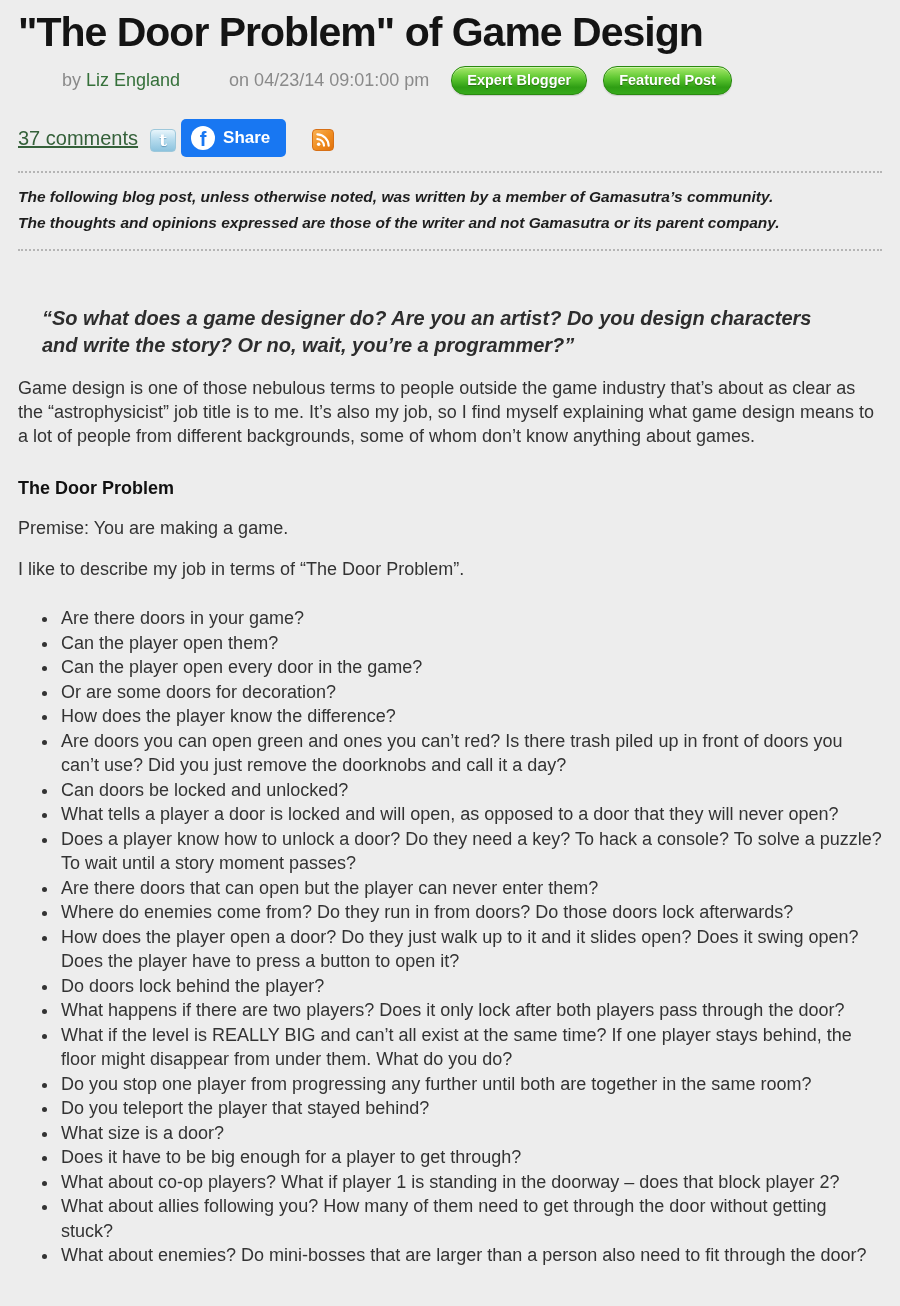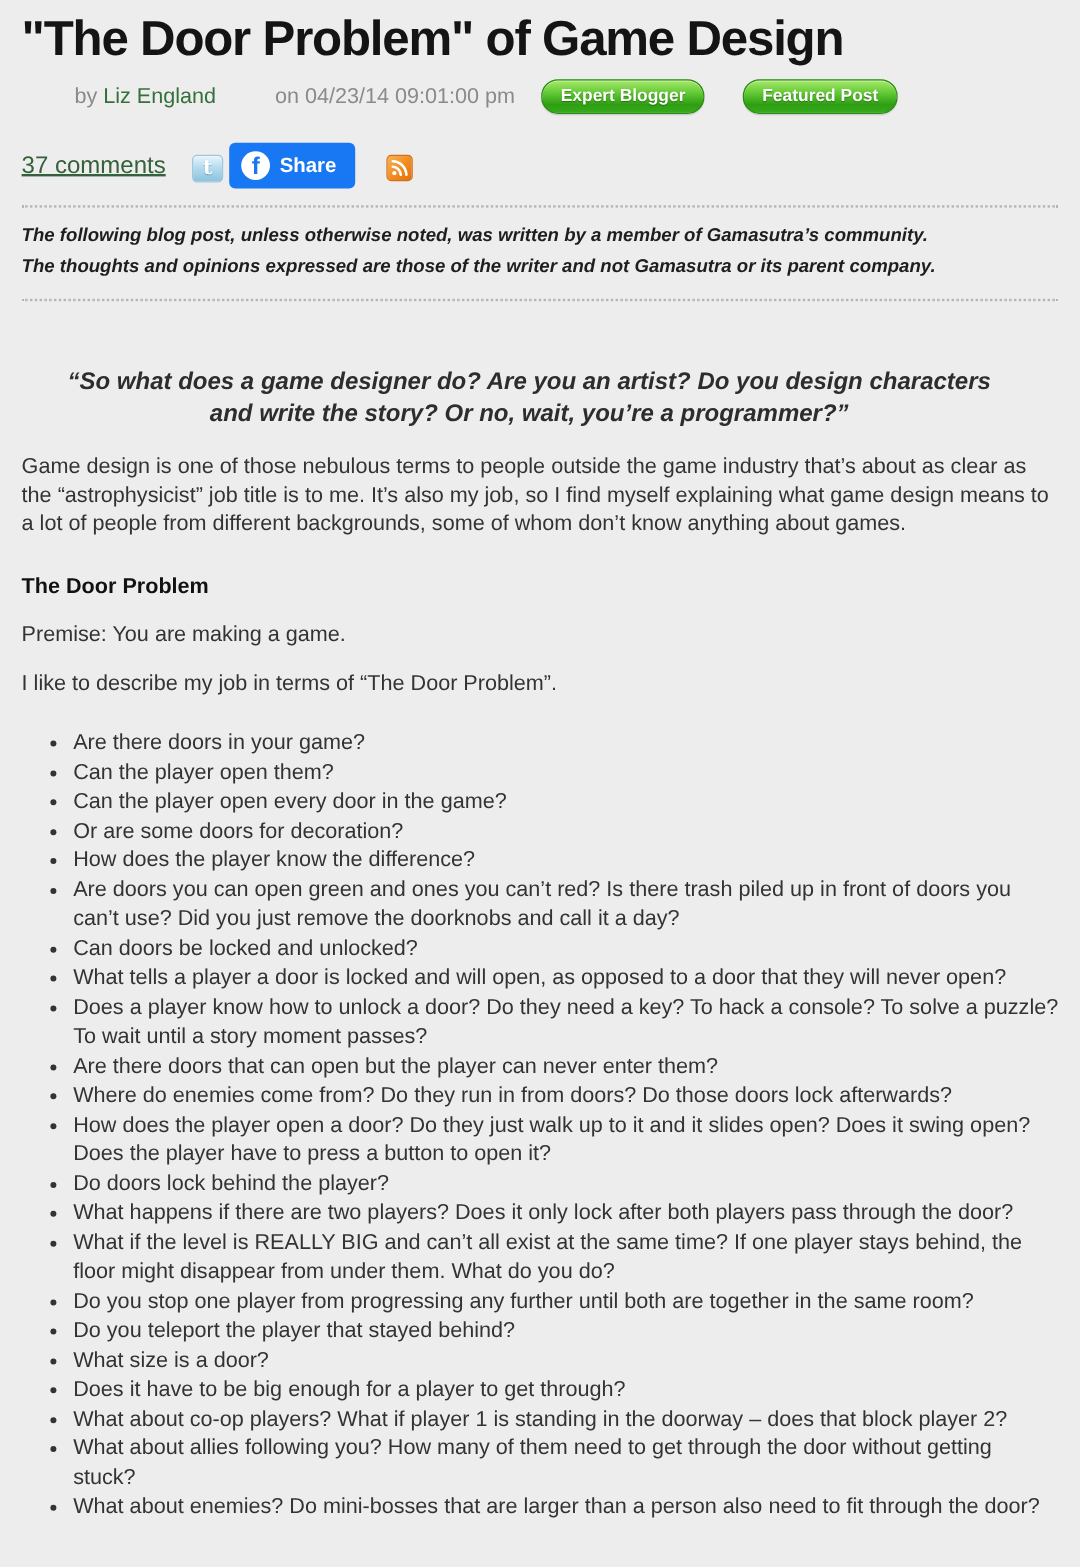--- a/index.html
+++ b/index.html
@@ -32,21 +32,21 @@
     font-size: 18px;
     color: #8a8a8a;
     margin-bottom: 22px;
   }
   .byline-row .sep { white-space: pre; margin-left: 44px; }
   .author-link {
     color: #35703a;
     text-decoration: none;
     cursor: pointer;
   }
-  .badges { display: flex; gap: 32px; margin-left: 22px; }
+  .badges { display: flex; gap: 16px; margin-left: 22px; }
   .badge {
     display: inline-block;
     padding: 5px 15px 6px 15px;
     border-radius: 14px;
     background: linear-gradient(180deg, #a8e96c 0%, #5fc832 40%, #2f9e14 75%, #37aa1c 100%);
     border: 1px solid #2a8a10;
     color: #ffffff;
     font-size: 14.5px;
     font-weight: 700;
     text-shadow: 0 1px 1px rgba(0,0,0,0.35);
@@ -58,21 +58,21 @@
     display: flex;
     align-items: center;
     margin: 0 0 12px 0;
     height: 42px;
   }
   .comments-link {
     font-size: 20px;
     color: #35613a;
     text-decoration: underline;
     cursor: pointer;
-    margin-right: 22px;
+    margin-right: 12px;
   }
   .tw-icon {
     width: 26px; height: 23px;
     border-radius: 4px;
     background: linear-gradient(180deg, #e8f5fb 0%, #b7dcee 45%, #8cc3de 100%);
     border: 1px solid #9ec8db;
     display: flex; align-items: center; justify-content: center;
     color: #ffffff;
     font-weight: 700;
     font-size: 17px;
@@ -136,21 +136,20 @@
 
   
   .article { margin-top: 0; }
   .pull-quote {
     margin: 54px 42px 0 24px;
     font-size: 20px;
     line-height: 27px;
     font-weight: 700;
     font-style: italic;
     color: #2d2d2d;
-    text-align: center;
   }
   .body-p {
     margin: 17px 0 0 0;
     font-size: 18px;
     line-height: 24px;
     color: #333333;
   }
   .section-heading {
     margin: 30px 0 0 0;
     font-size: 18px;

